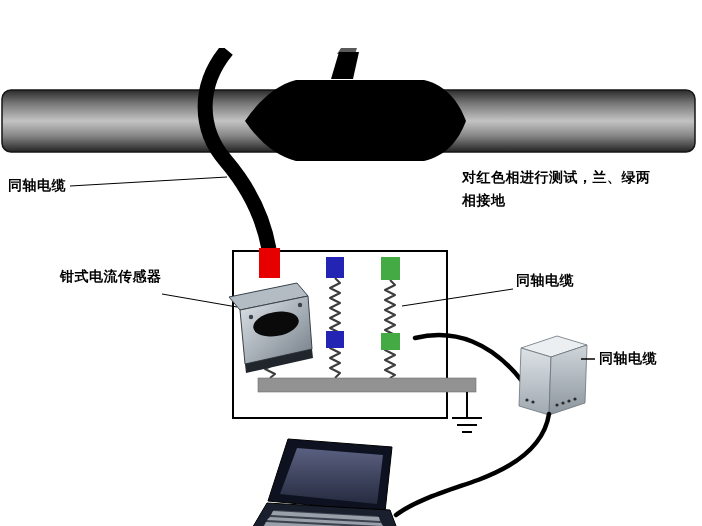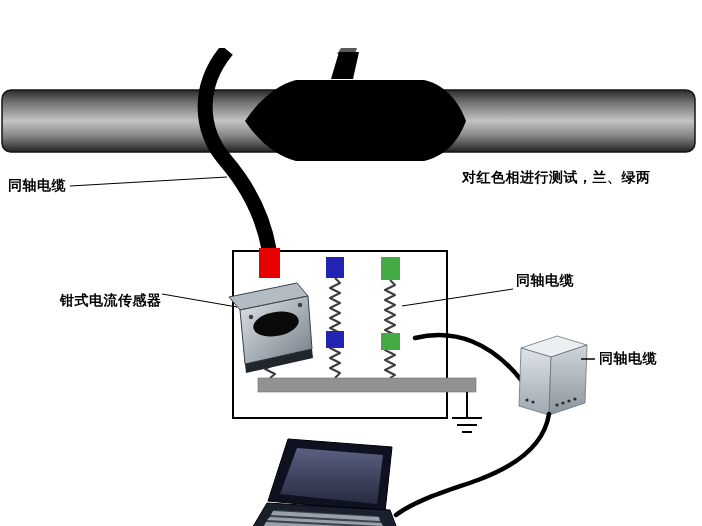--- a/index.html
+++ b/index.html
@@ -129,21 +129,22 @@
       <line x1="162" y1="246" x2="237" y2="259"></line>
       <line x1="513" y1="241" x2="402" y2="258"></line>
       <line x1="581" y1="311" x2="595" y2="311" stroke-width="1.5"></line>
     </g>
   </svg>
 
   <div class="lbl" style="left:8px;top:129px;">同轴电缆</div>
 
   <div class="lbl multi" style="left:462px;top:118px;">
     <span>对红色相进行测试，兰、绿两</span>
+    <span>相接地</span>
   </div>
 
-  <div class="lbl" style="left:60px;top:244px;">钳式电流传感器</div>
+  <div class="lbl" style="left:60px;top:220px;">钳式电流传感器</div>
 
   <div class="lbl" style="left:516px;top:224px;">同轴电缆</div>
 
   <div class="lbl" style="left:599px;top:302px;">同轴电缆</div>
 
 </div>
 
 </body></html>

